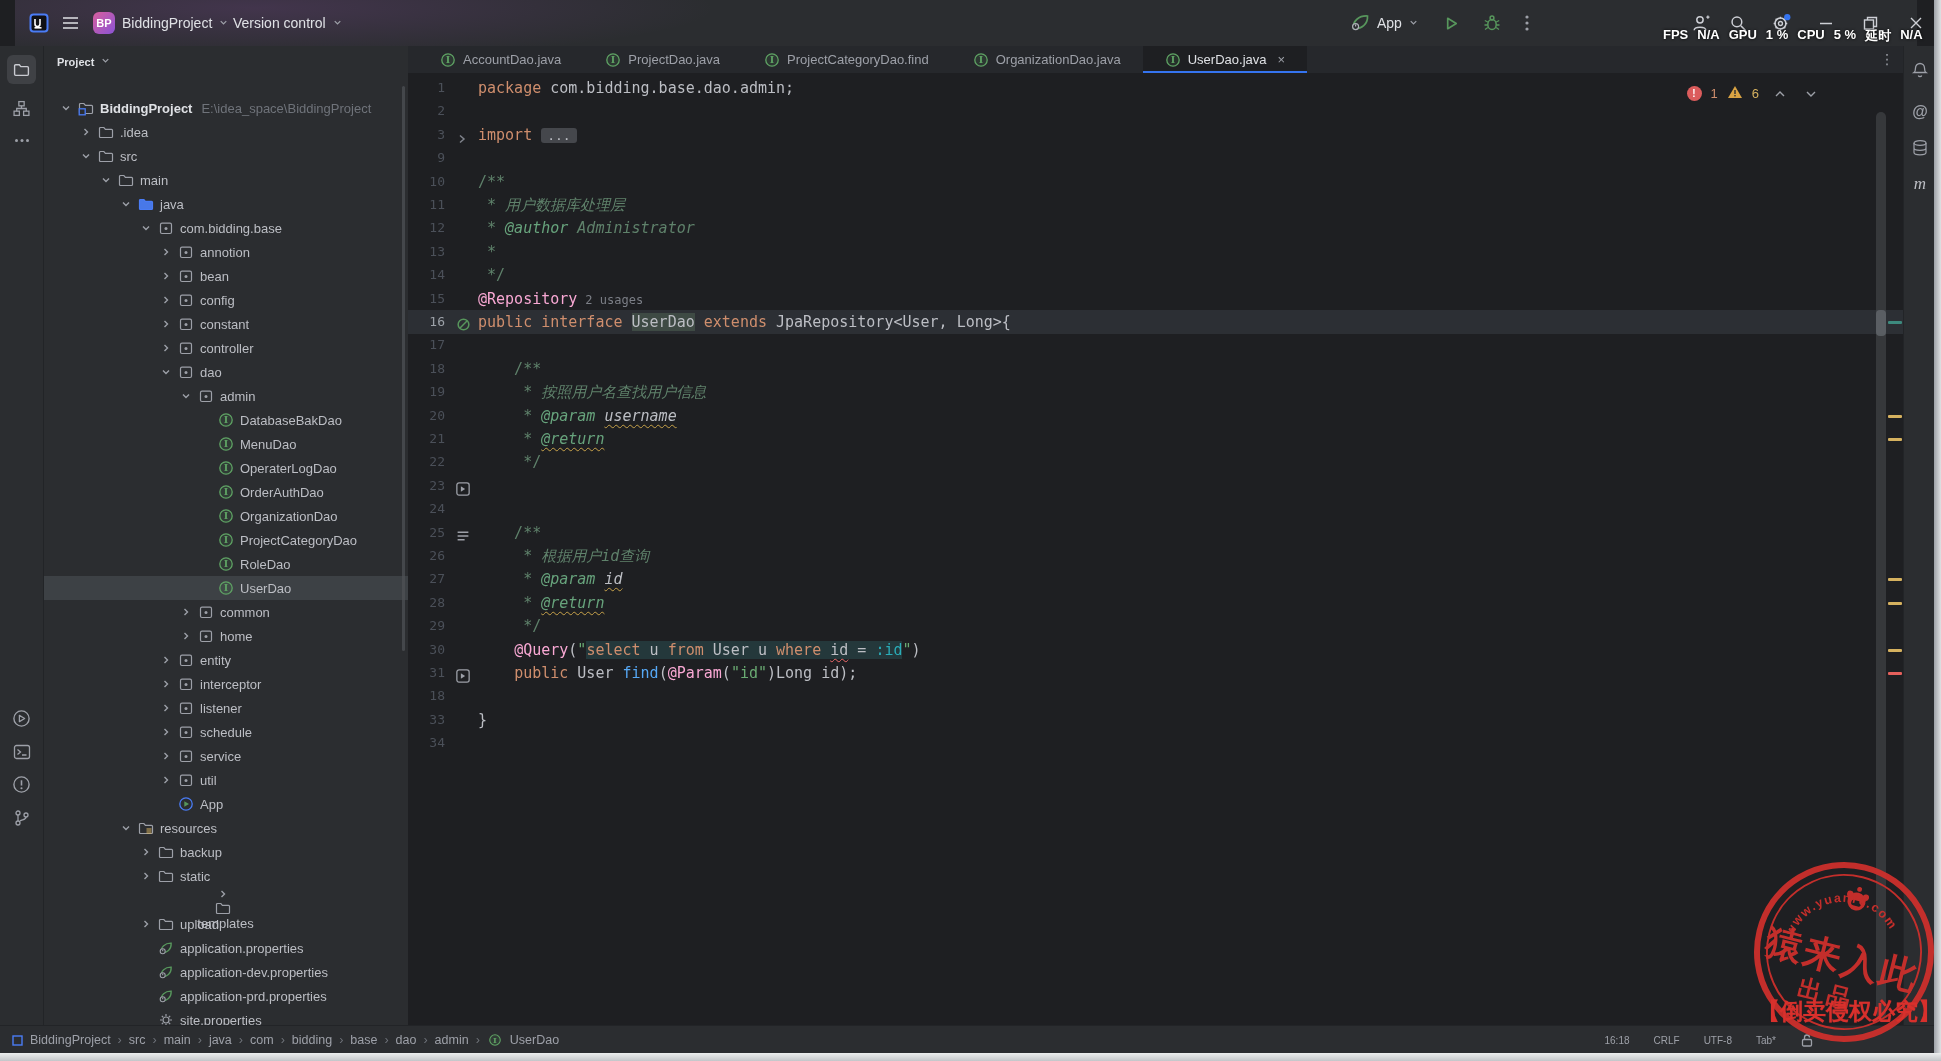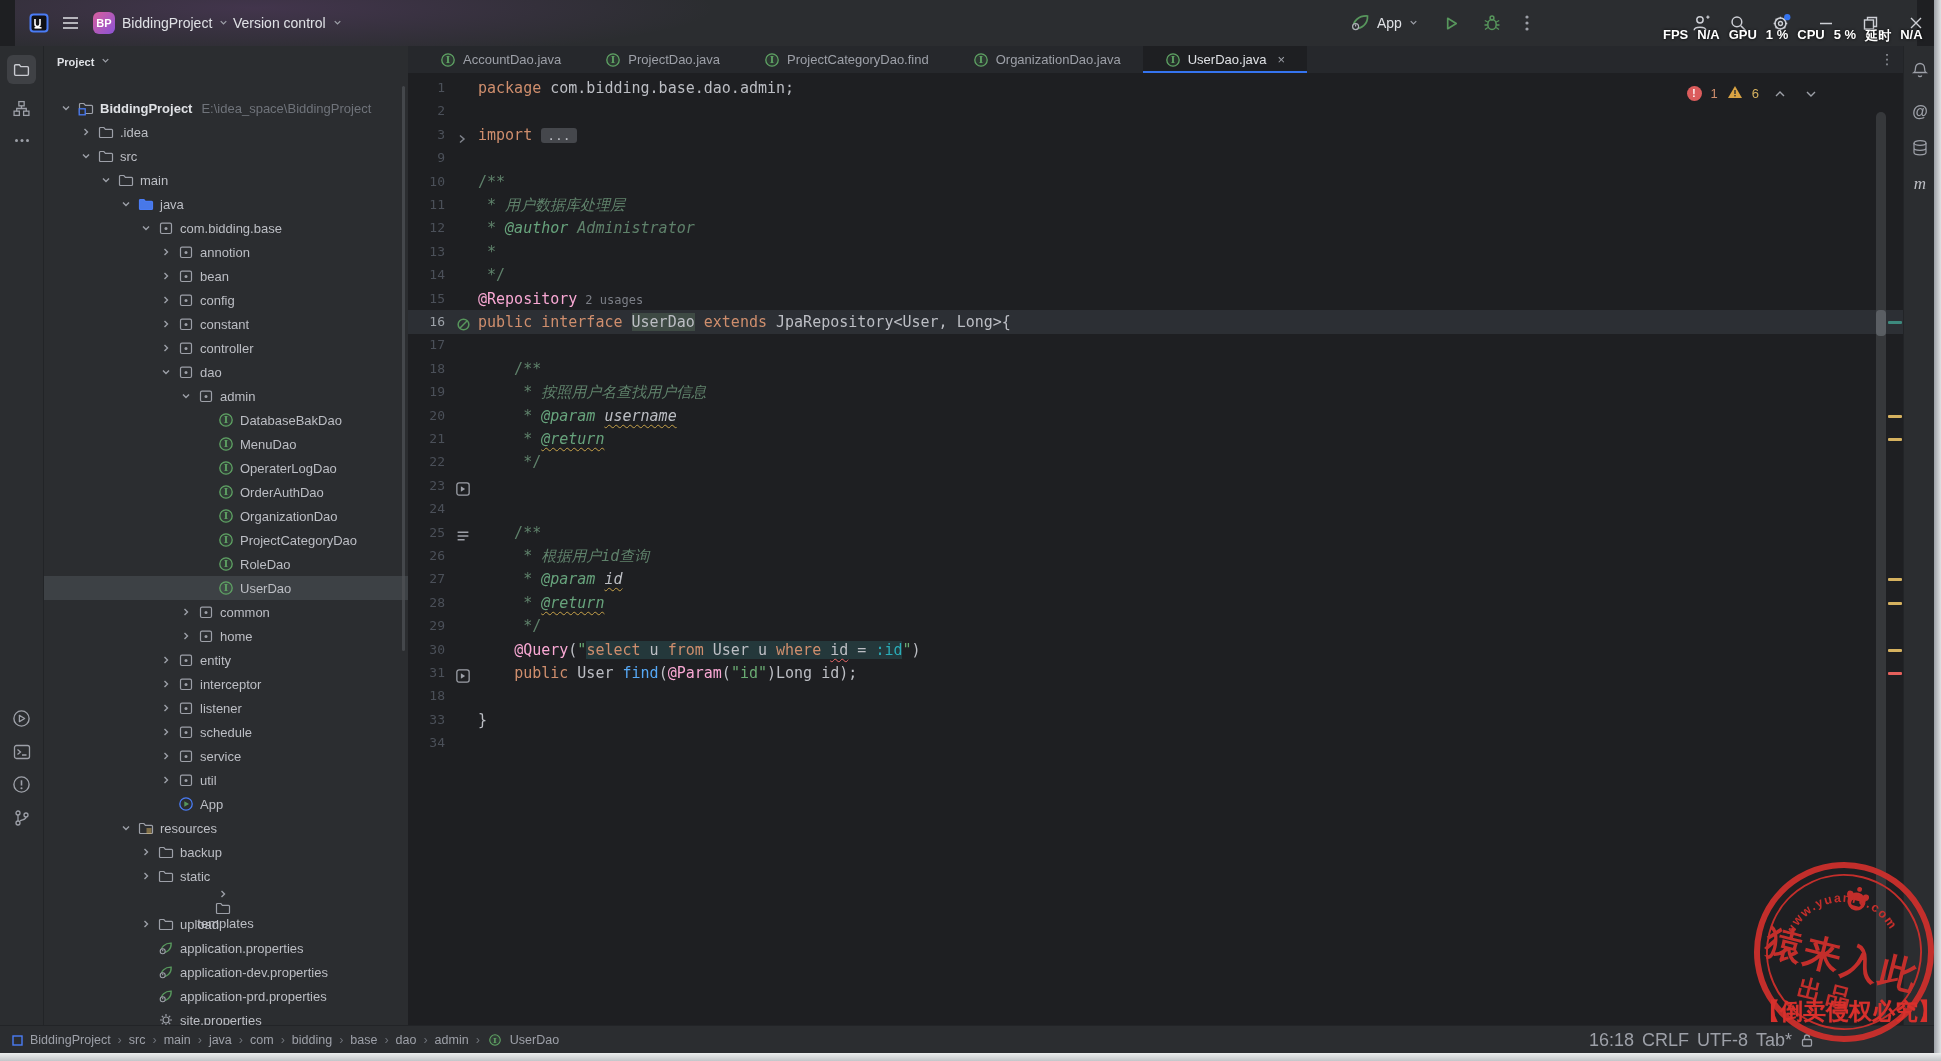--- a/index.html
+++ b/index.html
@@ -67,21 +67,21 @@
   #caret-mark{position:absolute;left:1468px;width:10px;height:26px;background:#62666c;opacity:.8;border-radius:4px;}
   .stripe-mark{position:absolute;left:1480px;width:14px;height:3px;border-radius:1px;}
   
   #rightstripe{position:absolute;left:1903px;top:46px;width:31px;height:979px;background:#2b2d30;border-left:1px solid #222427;z-index:6;}
   .rs-ic{position:absolute;left:4px;width:24px;height:24px;display:flex;align-items:center;justify-content:center;color:#9da0a8;}
   
   #statusbar{position:absolute;left:0;top:1025px;width:1934px;height:28px;background:#2b2d30;border-top:1px solid #222427;
     display:flex;align-items:center;justify-content:space-between;z-index:20;}
   #crumbs{display:flex;align-items:center;gap:7px;margin-left:12px;font-size:12.5px;color:#9da0a8;}
   #crumbs .sep{color:#6f737a;}
-  #status-right{display:flex;align-items:center;gap:8px;margin-right:120px;font-size:18px;color:#9da0a8;}
+  #status-right{display:flex;align-items:center;gap:24px;margin-right:120px;font-size:10px;color:#9da0a8;}
   
   #stamp{position:absolute;left:1748px;top:856px;width:192px;height:192px;z-index:60;opacity:.92;}
   #banner{position:absolute;left:1757px;top:996px;z-index:61;color:#d8302c;font-weight:bold;font-size:23px;
     font-family:"DejaVu Serif",serif;white-space:nowrap;text-shadow:0 0 1px rgba(216,48,44,.5);}
 </style>
 </head>
 <body>
 
 <div id="titlebar">
   <div class="witem" style="left:14px">

